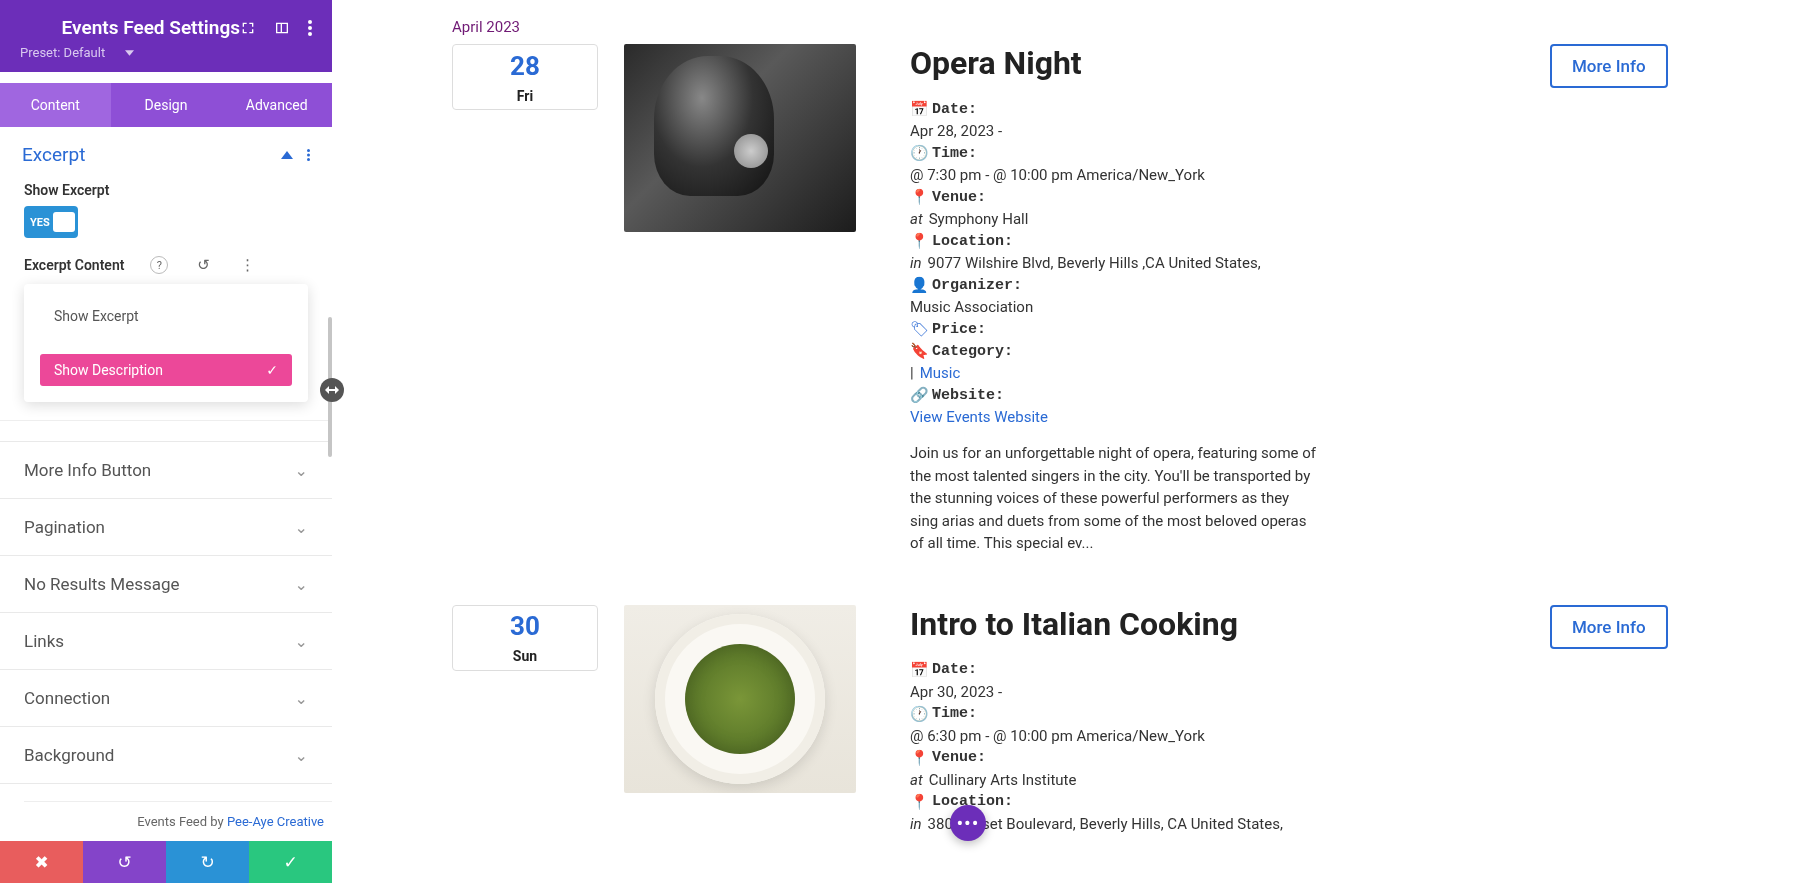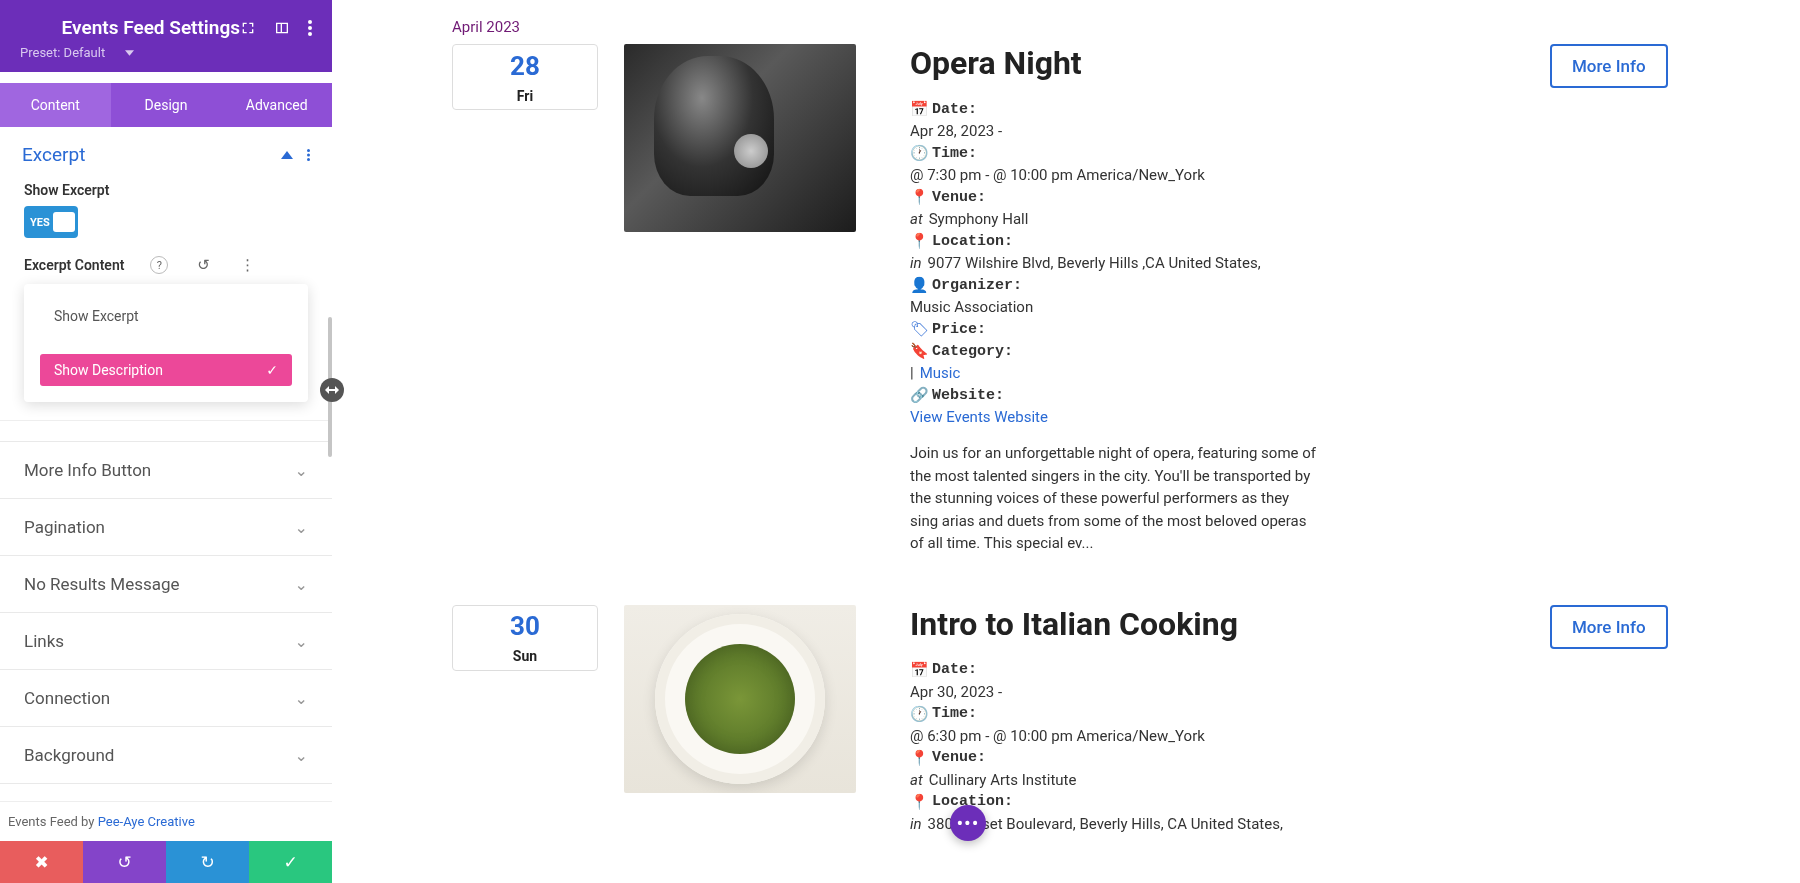--- a/index.html
+++ b/index.html
@@ -40,21 +40,21 @@
 .toggle-knob { position: absolute; right: 3px; width: 22px; height: 20px; background: #fff; border-radius: 3px; }
 
 .dropdown-box { background: #fff; border-radius: 4px; box-shadow: 0 3px 14px rgba(0,0,0,0.14); padding: 16px 16px; margin-top: 4px; }
 .dropdown-item { font-size: 14px; padding: 8px 14px; border-radius: 3px; cursor: pointer; display: flex; align-items: center; justify-content: space-between; color: #555; }
 .dropdown-item.selected { background: #ec4899; color: #fff; margin-top: 22px; }
 
 .collapsed-section { border-top: 1px solid #e9e9e9; display: flex; align-items: center; justify-content: space-between; padding: 18px 24px; cursor: pointer; }
 .collapsed-title { color: #555; font-size: 17px; }
 .chevron { color: #999; }
 
-.sb-footer-text { text-align: left; padding: 12px 8px; font-size: 13px; color: #666; border-top: 1px solid #eee; }
+.sb-footer-text { text-align: right; padding: 12px 8px; font-size: 13px; color: #666; border-top: 1px solid #eee; margin-left: 24px; }
 .sb-footer-text a { color: #2a6ad4; text-decoration: none; }
 
 .sb-bottom { display: flex; height: 42px; }
 .sb-bb { flex: 1; display: flex; align-items: center; justify-content: center; cursor: pointer; }
 .sb-bb.red { background: #e85d5d; }
 .sb-bb.purple { background: #8444c9; }
 .sb-bb.blue { background: #2a92d6; }
 .sb-bb.green { background: #29c77f; }
 .sb-bb span { color: #fff; font-size: 17px; }
 

